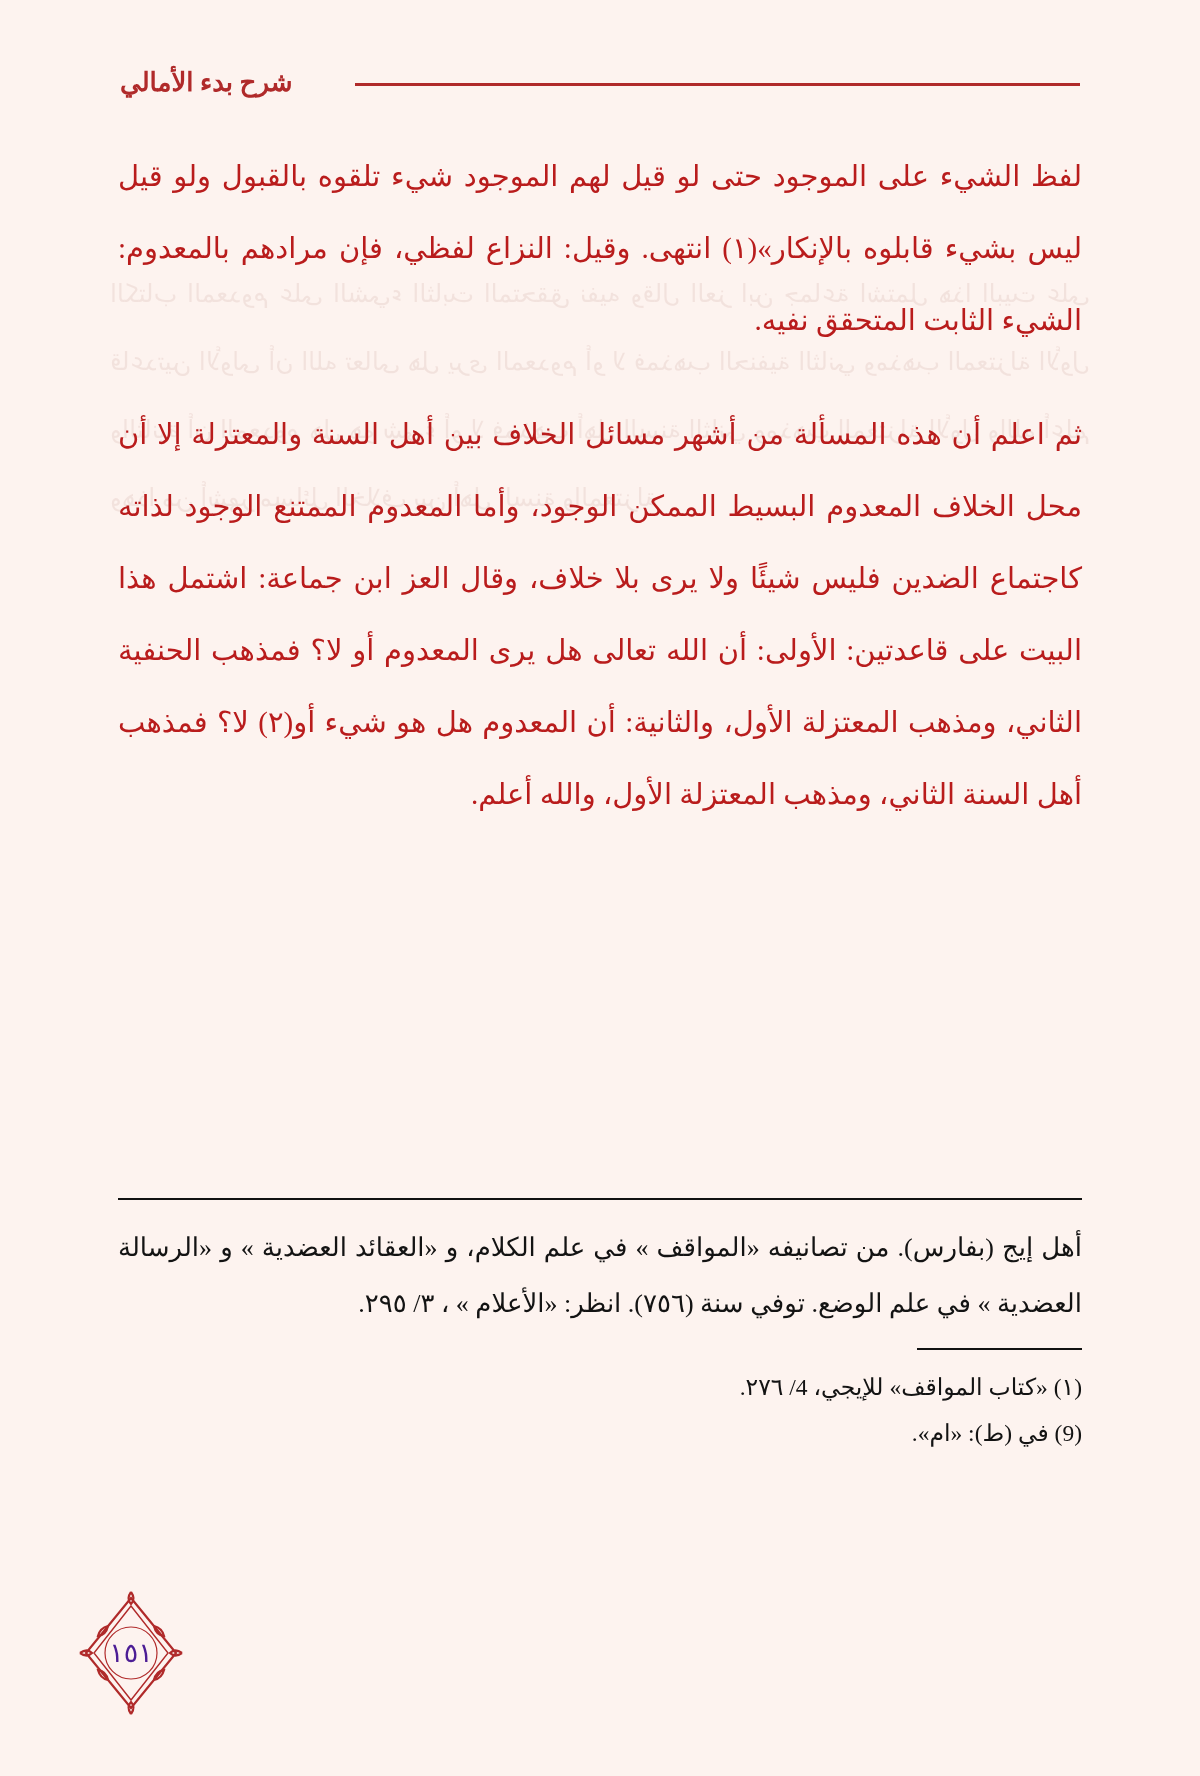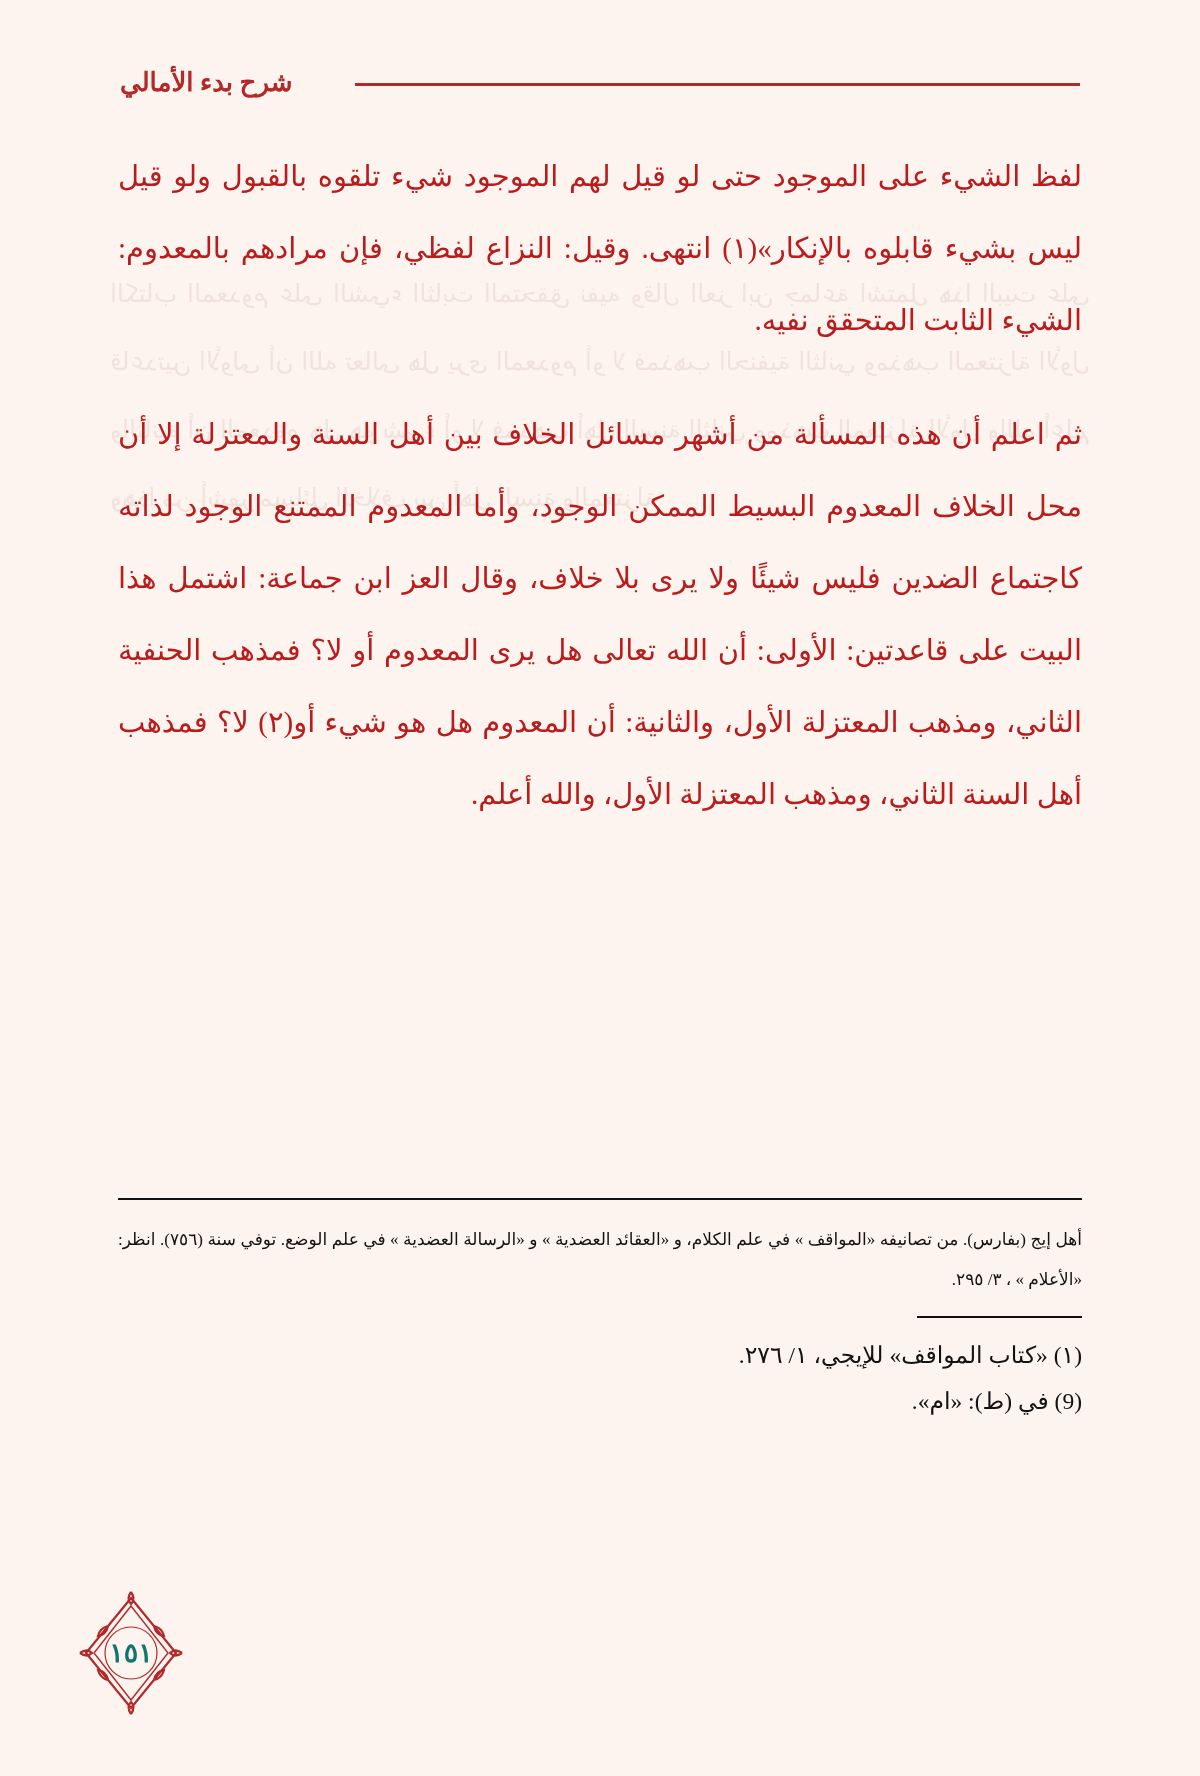--- a/index.html
+++ b/index.html
@@ -100,22 +100,22 @@
     width: 100%;
     margin-bottom: 20px;
   }
   .fn-rule-short {
     height: 2px;
     background: #111;
     width: 165px;
     margin: 16px 0 14px auto;
   }
   .fn-line {
-    font-size: 17px;
-    line-height: 40px;
+    font-size: 26px;
+    line-height: 56px;
     text-align: justify;
     text-align-last: right;
     margin: 0;
     color: #131313;
   }
   .fn-item {
     font-size: 23.5px;
     line-height: 46px;
     text-align: right;
     margin: 0;
@@ -137,23 +137,23 @@
   }
   .folio-num {
     position: absolute;
     left: 0;
     top: 0;
     width: 150px;
     height: 130px;
     display: flex;
     align-items: center;
     justify-content: center;
-    color: #0f766e;
+    color: #4c1d95;
     font-size: 27px;
-    font-weight: bold;
+    font-weight: normal;
     letter-spacing: 1px;
   }
 </style>
 </head>
 <body>
 
 <div class="page">
 
   <div class="ghost-layer">الكتاب المعدوم على الشيء الثابت المتحقق نفيه وقال العز ابن جماعة اشتمل هذا البيت على قاعدتين الأولى أن الله تعالى هل يرى المعدوم أو لا فمذهب الحنفية الثاني ومذهب المعتزلة الأول والثانية أن المعدوم هل هو شيء أو لا فمذهب أهل السنة الثاني ومذهب المعتزلة الأول والله أعلم وهذا من أشهر مسائل الخلاف بين أهل السنة والمعتزلة</div>
 
@@ -164,21 +164,21 @@
 
   <div class="content">
     <p class="para">لفظ الشيء على الموجود حتى لو قيل لهم الموجود شيء تلقوه بالقبول ولو قيل ليس بشيء قابلوه بالإنكار»(١) انتهى. وقيل: النزاع لفظي، فإن مرادهم بالمعدوم: الشيء الثابت المتحقق نفيه.</p>
     <p class="para spaced">ثم اعلم أن هذه المسألة من أشهر مسائل الخلاف بين أهل السنة والمعتزلة إلا أن محل الخلاف المعدوم البسيط الممكن الوجود، وأما المعدوم الممتنع الوجود لذاته كاجتماع الضدين فليس شيئًا ولا يرى بلا خلاف، وقال العز ابن جماعة: اشتمل هذا البيت على قاعدتين: الأولى: أن الله تعالى هل يرى المعدوم أو لا؟ فمذهب الحنفية الثاني، ومذهب المعتزلة الأول، والثانية: أن المعدوم هل هو شيء أو(٢) لا؟ فمذهب أهل السنة الثاني، ومذهب المعتزلة الأول، والله أعلم.</p>
   </div>
 
   <div class="footnotes">
     <div class="fn-rule-long"></div>
     <p class="fn-line">أهل إيج (بفارس). من تصانيفه «المواقف » في علم الكلام، و «العقائد العضدية » و «الرسالة العضدية » في علم الوضع. توفي سنة (٧٥٦). انظر: «الأعلام » ، ٣/ ٢٩٥.</p>
     <div class="fn-rule-short"></div>
-    <p class="fn-item">(١) «كتاب المواقف» للإيجي، ١/ ٢٧٦.</p>
+    <p class="fn-item">(١) «كتاب المواقف» للإيجي، 4/ ٢٧٦.</p>
     <p class="fn-item">(9) في (ط): «ام».</p>
   </div>
 
   <div class="folio">
     <svg width="150" height="130" viewBox="0 0 150 130" fill="none">
       <g stroke="#b02a2a" stroke-width="2.2" fill="none">
         <path d="M75 10 L120 65 L75 120 L30 65 Z"></path>
         <path d="M75 18 L112 65 L75 112 L38 65 Z" stroke-width="1.4"></path>
         <path d="M75 4 q-5 7 0 12 q5-5 0-12"></path>
         <path d="M75 126 q-5-7 0-12 q5 5 0 12"></path>

